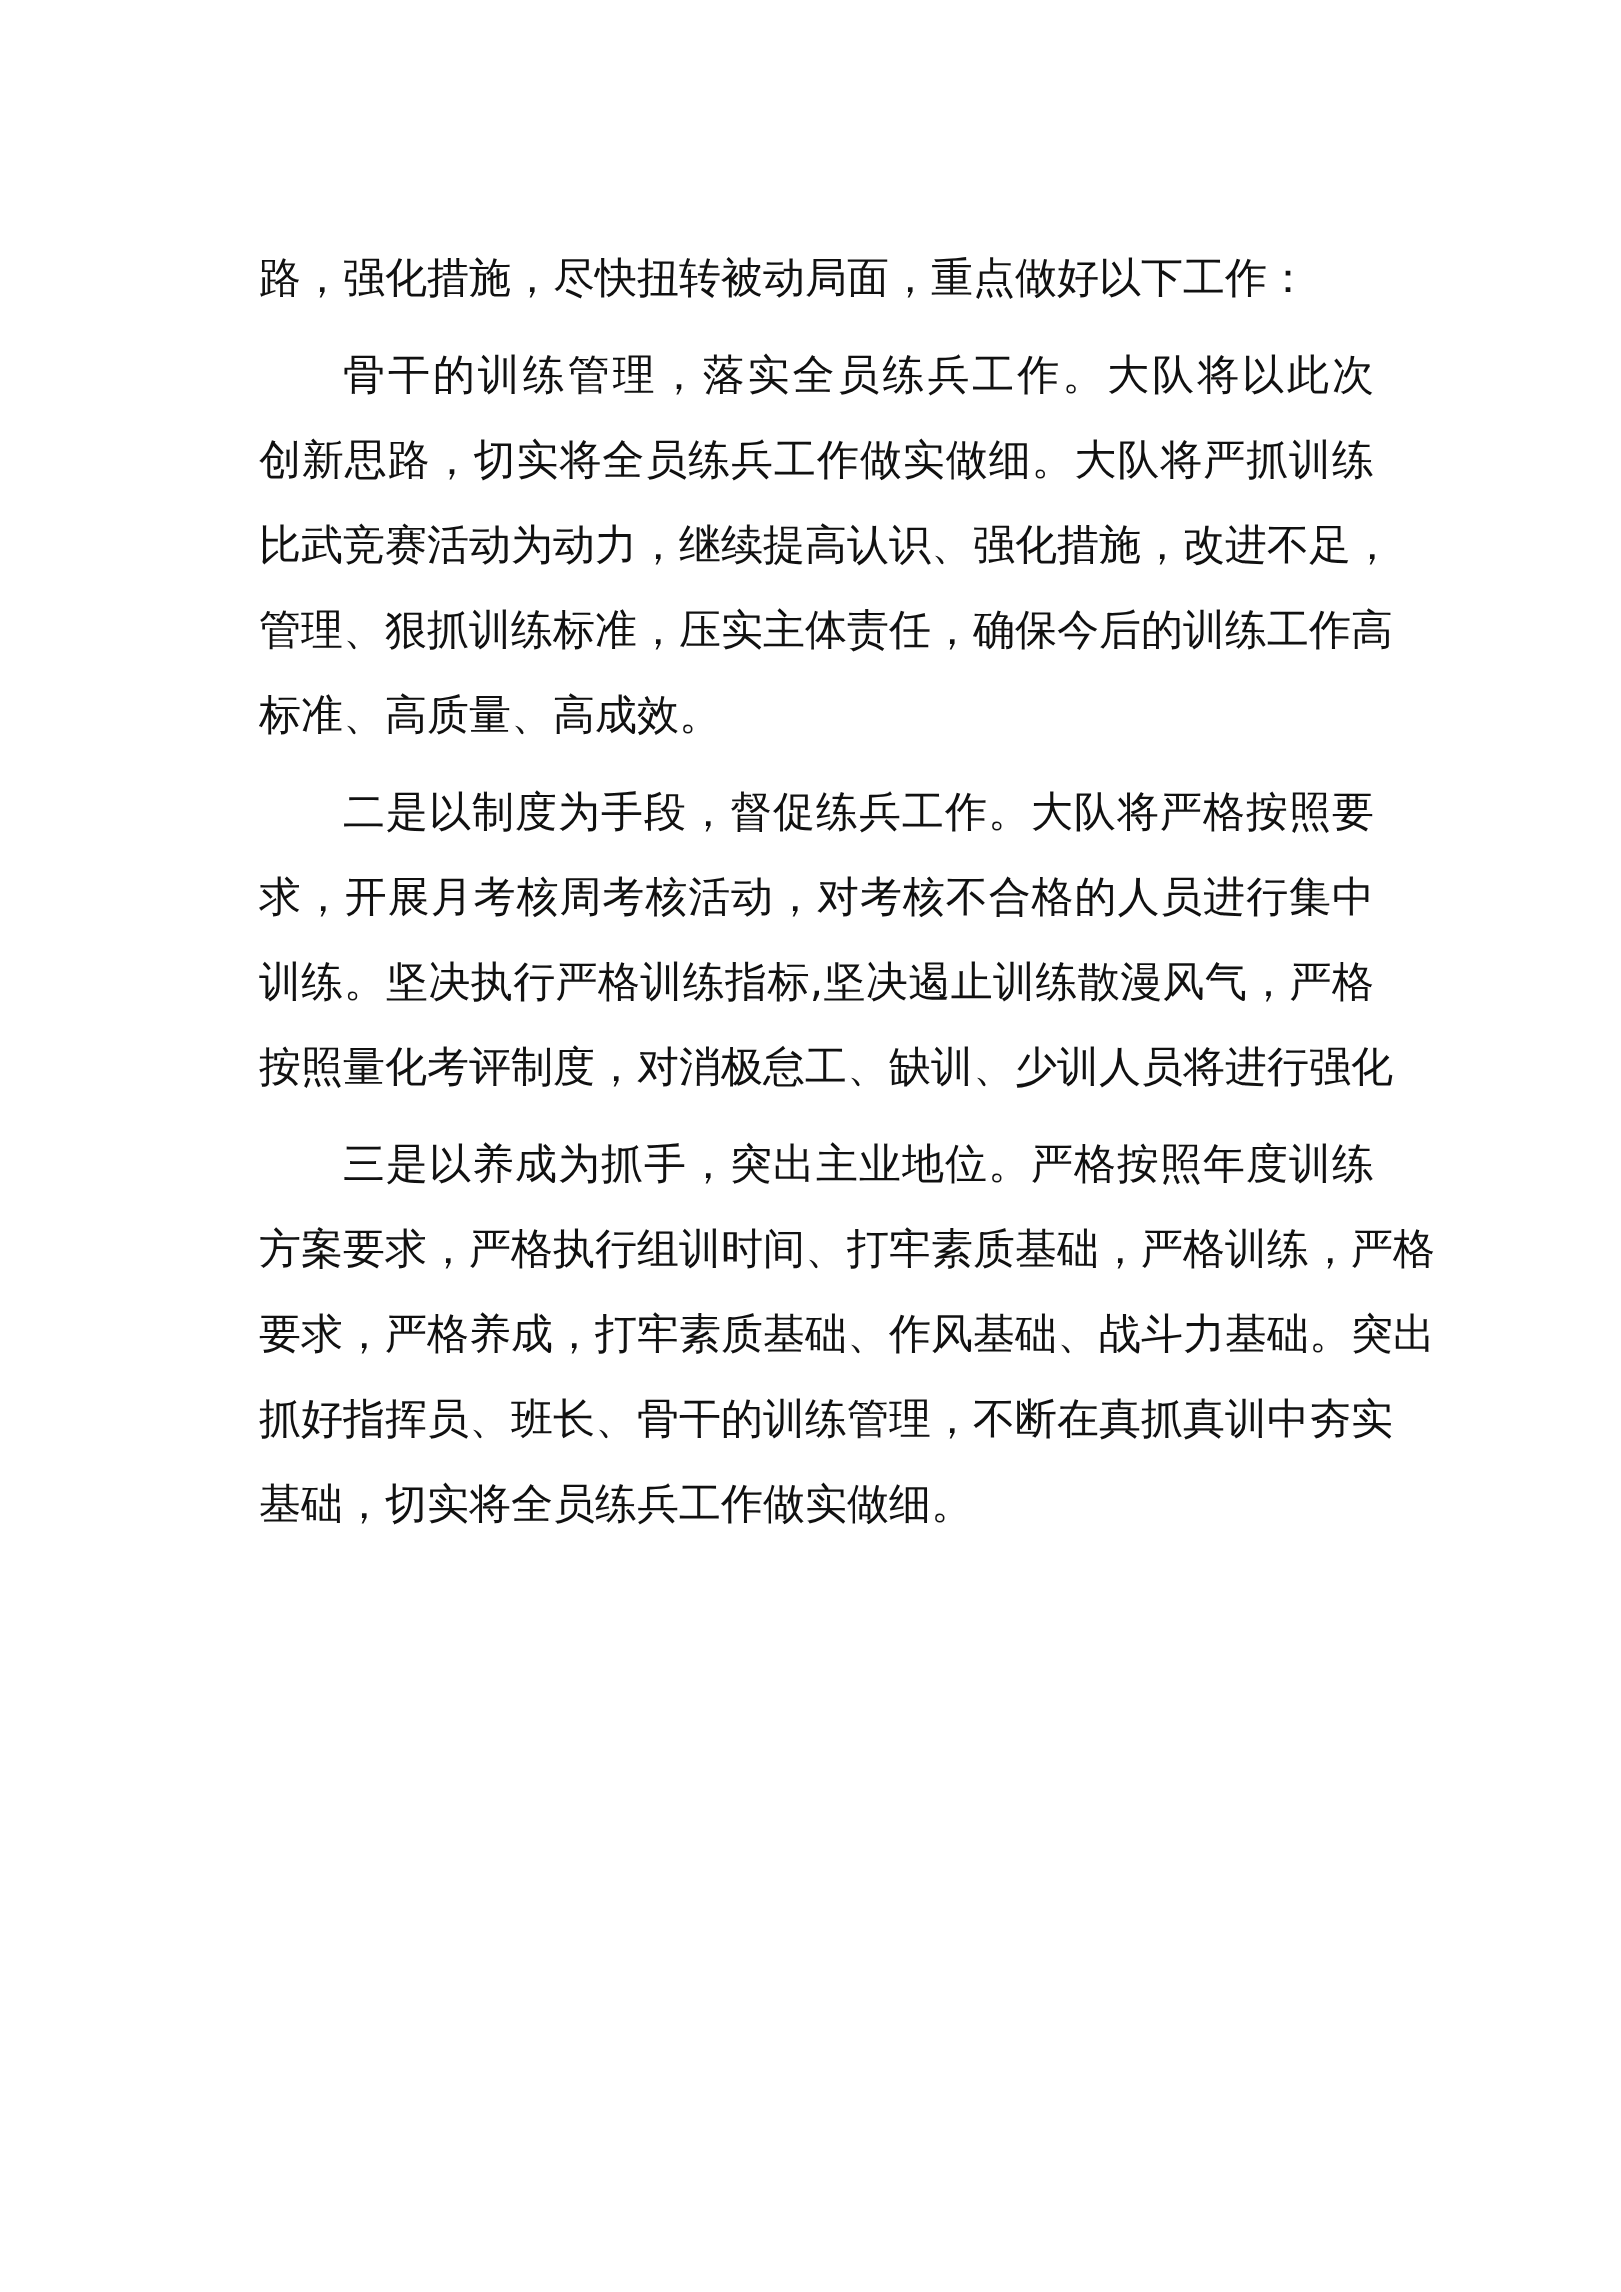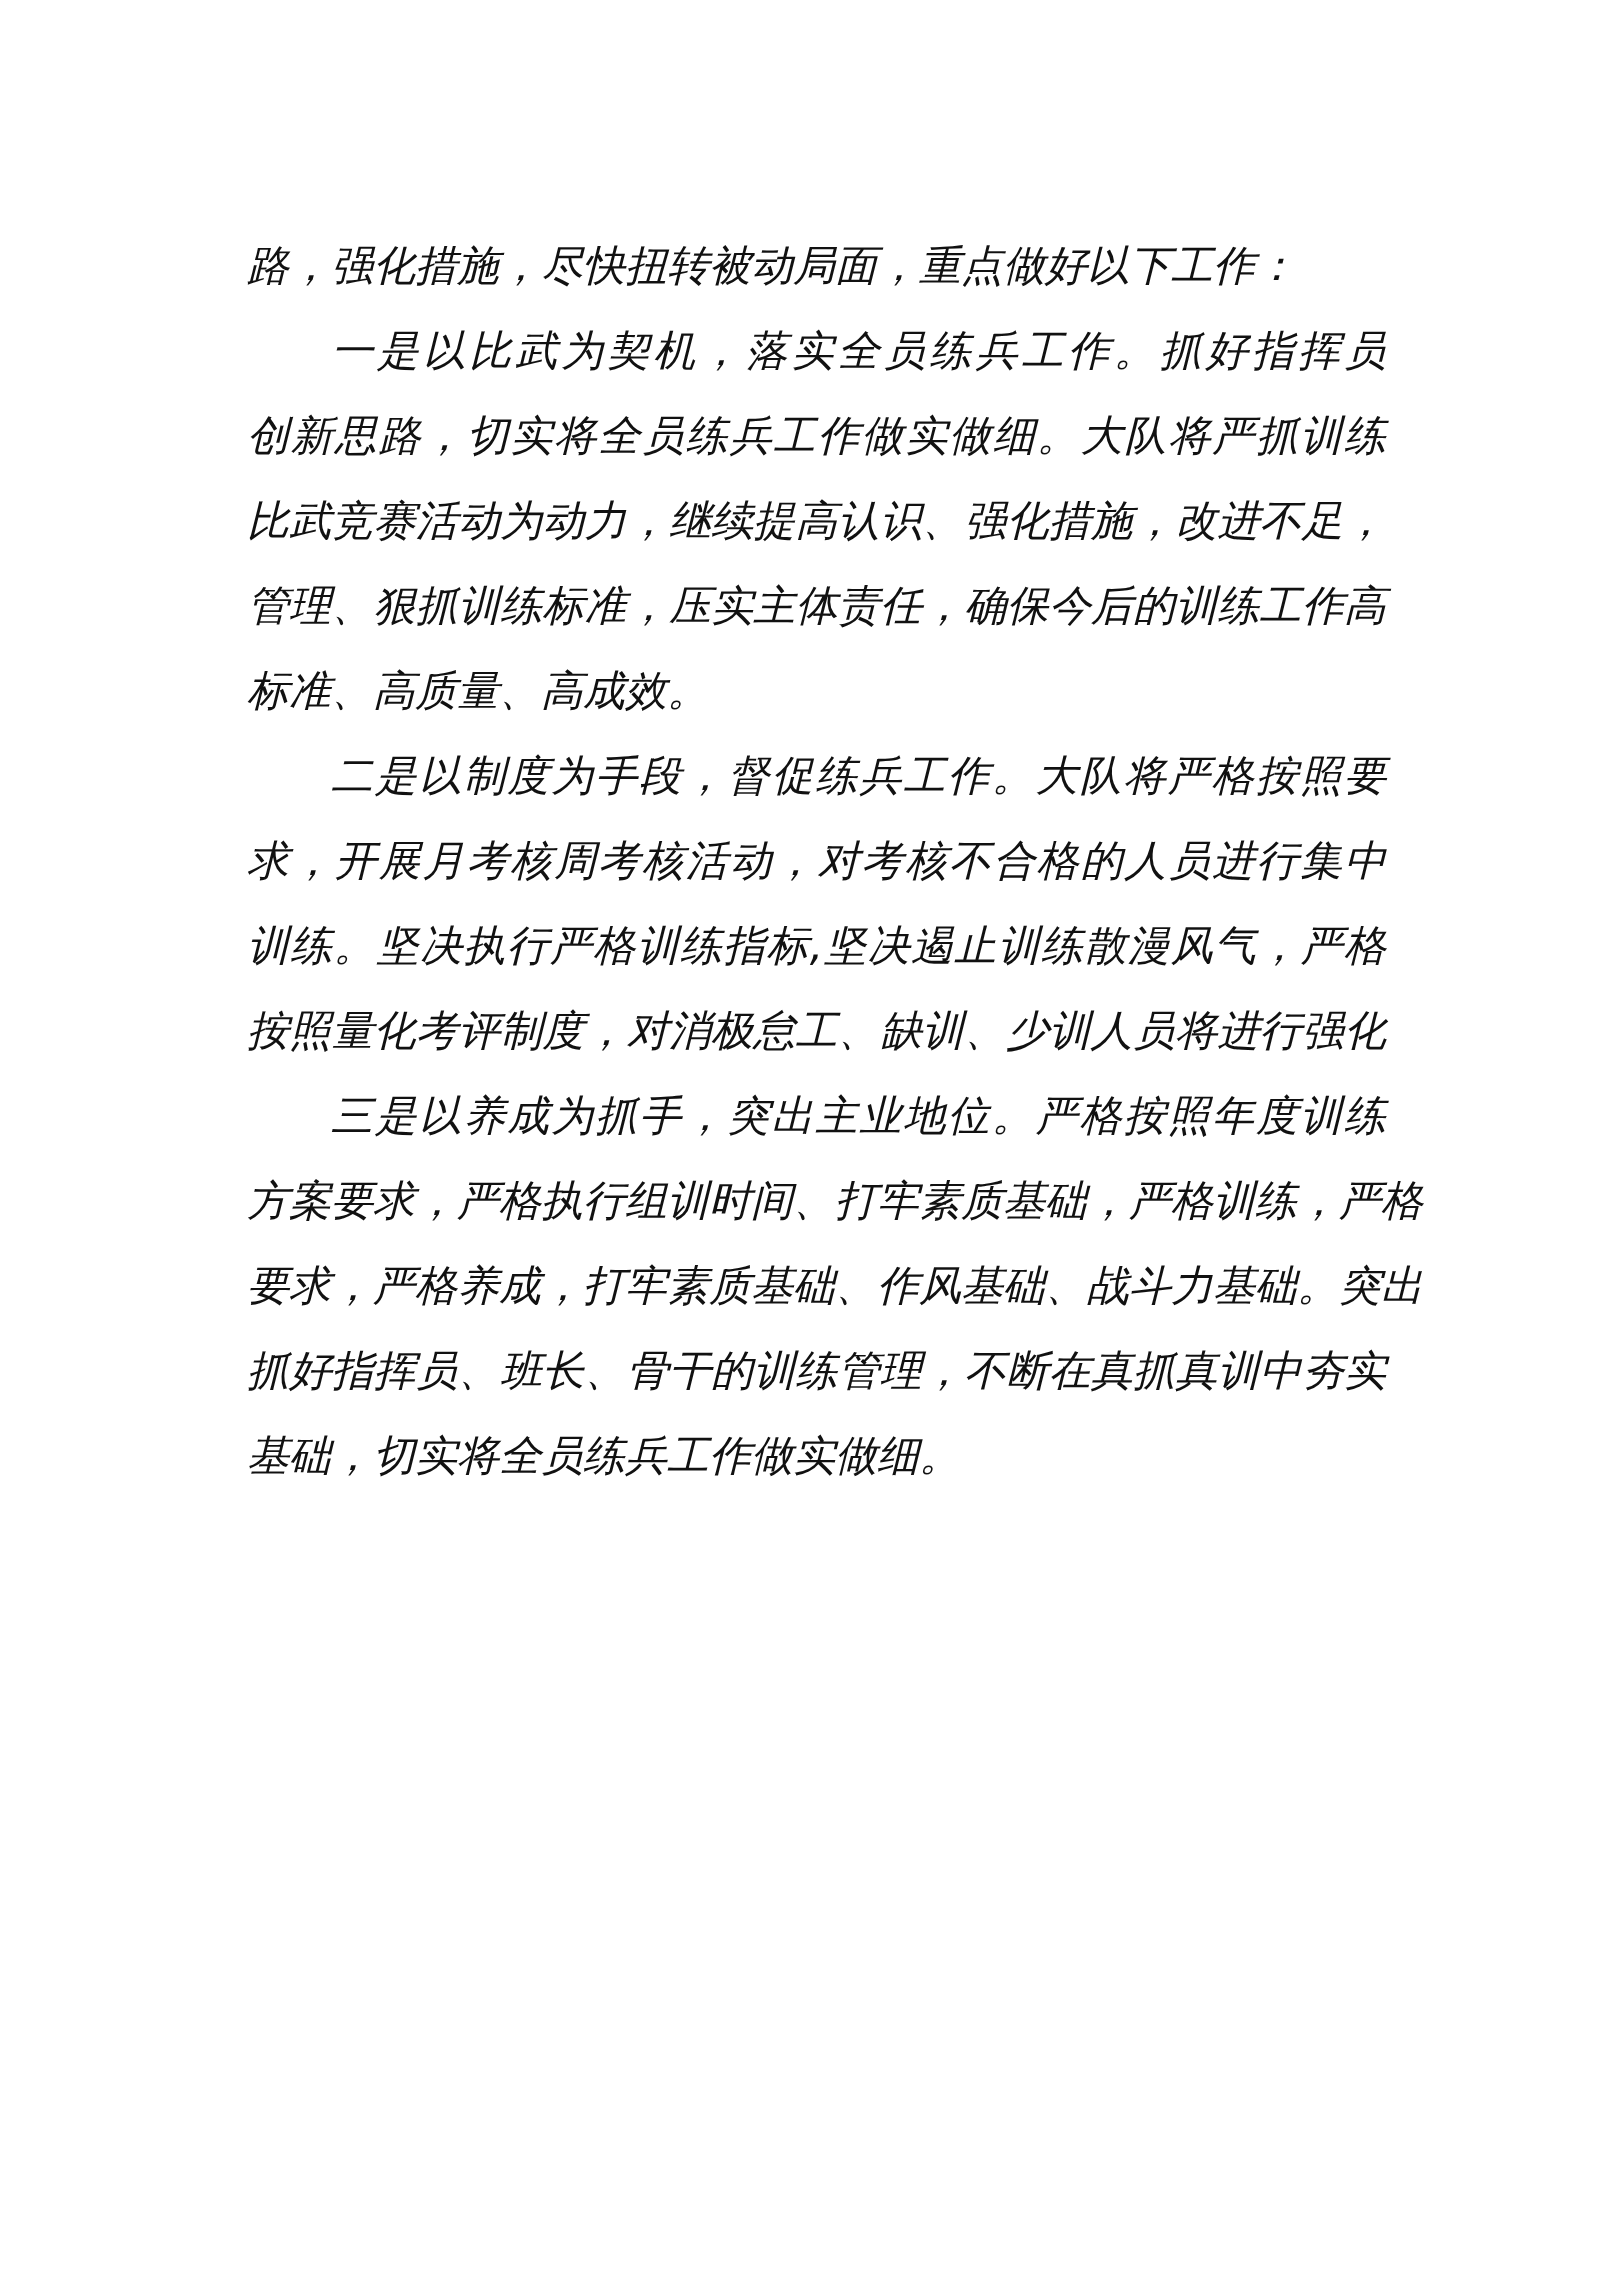--- a/index.html
+++ b/index.html
@@ -19,23 +19,22 @@
       top: 223px;
       width: 1139px;
       color: #111111;
       font-family: "DejaVu Sans", "Liberation Sans", sans-serif;
       font-size: 42px;
       line-height: 85px;
       text-align: justify;
       text-justify: inter-character;
     }
     .para {
-      margin: 0;
+      margin: 12px;
       padding: 0;
-      font-style: italic;
     }
     .line {
       display: block;
       white-space: nowrap;
       text-align-last: justify;
       height: 85px;
     }
     .line.last {
       text-align-last: left;
     }
@@ -43,21 +42,21 @@
 </head>
 <body>
 
 <div class="page">
 
   <div class="para">
     <span class="line last">路，强化措施，尽快扭转被动局面，重点做好以下工作：</span>
   </div>
 
   <div class="para">
-    <span class="line" style="padding-left:84px;">一是以比武为契机，落实全员练兵工作。抓好指挥员</span>
+    <span class="line" style="padding-left:84px;">骨干的训练管理，落实全员练兵工作。大队将以此次</span>
     <span class="line">创新思路，切实将全员练兵工作做实做细。大队将严抓训练</span>
     <span class="line">比武竞赛活动为动力，继续提高认识、强化措施，改进不足，</span>
     <span class="line">管理、狠抓训练标准，压实主体责任，确保今后的训练工作高</span>
     <span class="line last">标准、高质量、高成效。</span>
   </div>
 
   <div class="para">
     <span class="line" style="padding-left:84px;">二是以制度为手段，督促练兵工作。大队将严格按照要</span>
     <span class="line">求，开展月考核周考核活动，对考核不合格的人员进行集中</span>
     <span class="line">训练。坚决执行严格训练指标,坚决遏止训练散漫风气，严格</span>

